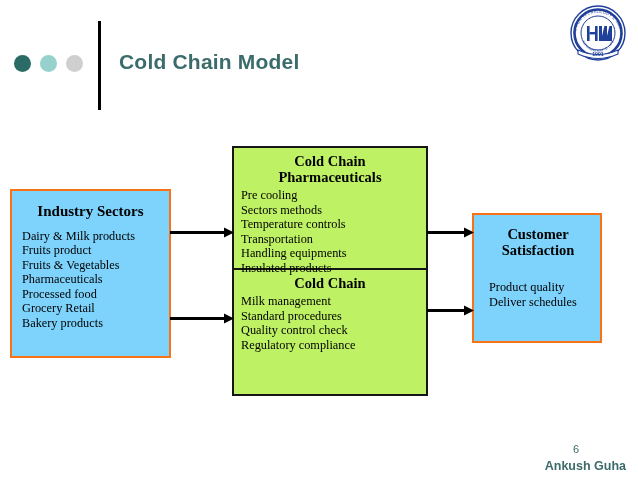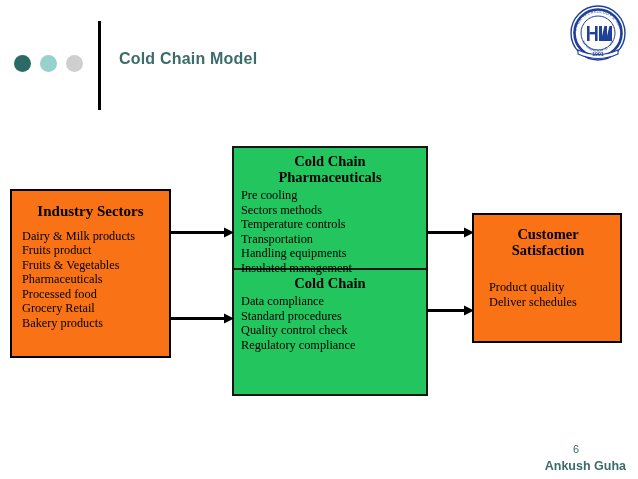--- a/index.html
+++ b/index.html
@@ -41,41 +41,41 @@
     width: 3px;
     height: 89px;
     background: #000000;
   }
 
   .slide-title {
     position: absolute;
     left: 119px;
     top: 50px;
     font-family: "Liberation Sans", sans-serif;
-    font-size: 16px;
+    font-size: 21px;
     font-weight: bold;
     color: #3c6b6c;
     letter-spacing: 0.2px;
     white-space: nowrap;
   }
 
   
   .logo {
     position: absolute;
     right: 8px;
     top: 2px;
     width: 64px;
     height: 62px;
   }
 
   
   .box {
     position: absolute;
-    background: #f97316;
-    border: 2px solid #000000;
+    background: #7dd3fc;
+    border: 2px solid #f97316;
     box-sizing: border-box;
   }
   .box-title {
     text-align: center;
     font-weight: bold;
     font-size: 14.5px;
     color: #000000;
     line-height: 1.12;
   }
   .box-list {
@@ -96,21 +96,21 @@
   #box-industry .box-title { margin-bottom: 9px; font-size: 15px; }
 
   
   #middle-stack {
     position: absolute;
     left: 232px;
     top: 146px;
     width: 196px;
     height: 250px;
     border: 2px solid #161616;
-    background: #22c55e;
+    background: #bef264;
     box-sizing: border-box;
   }
   .stack-cell {
     position: absolute;
     left: 0;
     width: 100%;
     box-sizing: border-box;
     padding: 5px 7px 0 7px;
   }
   #cell-infrastructure {
@@ -121,21 +121,21 @@
   #cell-management {
     top: 122px;
     height: 124px;
   }
   .stack-cell .box-title { margin-bottom: 3px; }
 
   
   #box-customer {
     left: 472px;
     top: 213px;
-    width: 150px;
+    width: 130px;
     height: 130px;
     padding: 11px 8px 0 10px;
   }
   #box-customer .box-title { margin-bottom: 22px; }
   #box-customer .box-list { padding-left: 5px; }
 
   
   .arrow {
     position: absolute;
     height: 11px;
@@ -226,30 +226,30 @@
       <div class="box-title">
         <div>Cold Chain</div>
         <div>Pharmaceuticals</div>
       </div>
       <div class="box-list">
         <div>Pre cooling</div>
         <div>Sectors methods</div>
         <div>Temperature controls</div>
         <div>Transportation</div>
         <div>Handling equipments</div>
-        <div>Insulated management</div>
+        <div>Insulated products</div>
       </div>
     </div>
 
     <div class="stack-cell" id="cell-management">
       <div class="box-title">
         <div>Cold Chain</div>
       </div>
       <div class="box-list">
-        <div>Data compliance</div>
+        <div>Milk management</div>
         <div>Standard procedures</div>
         <div>Quality control check</div>
         <div>Regulatory compliance</div>
       </div>
     </div>
 
   </div>
 
   <div class="box" id="box-customer">
     <div class="box-title">

